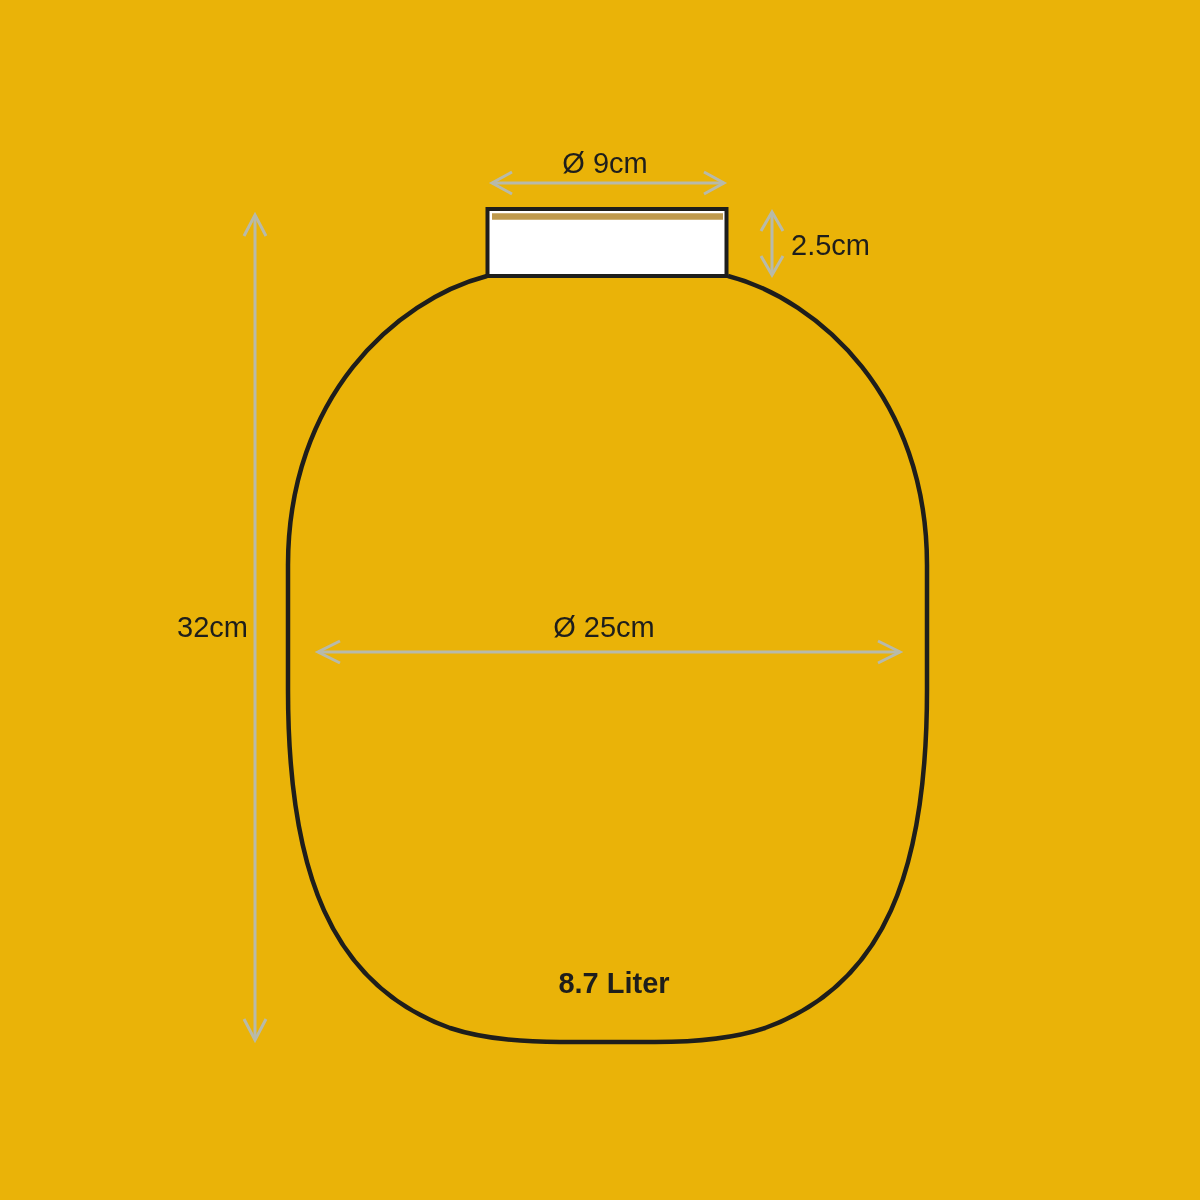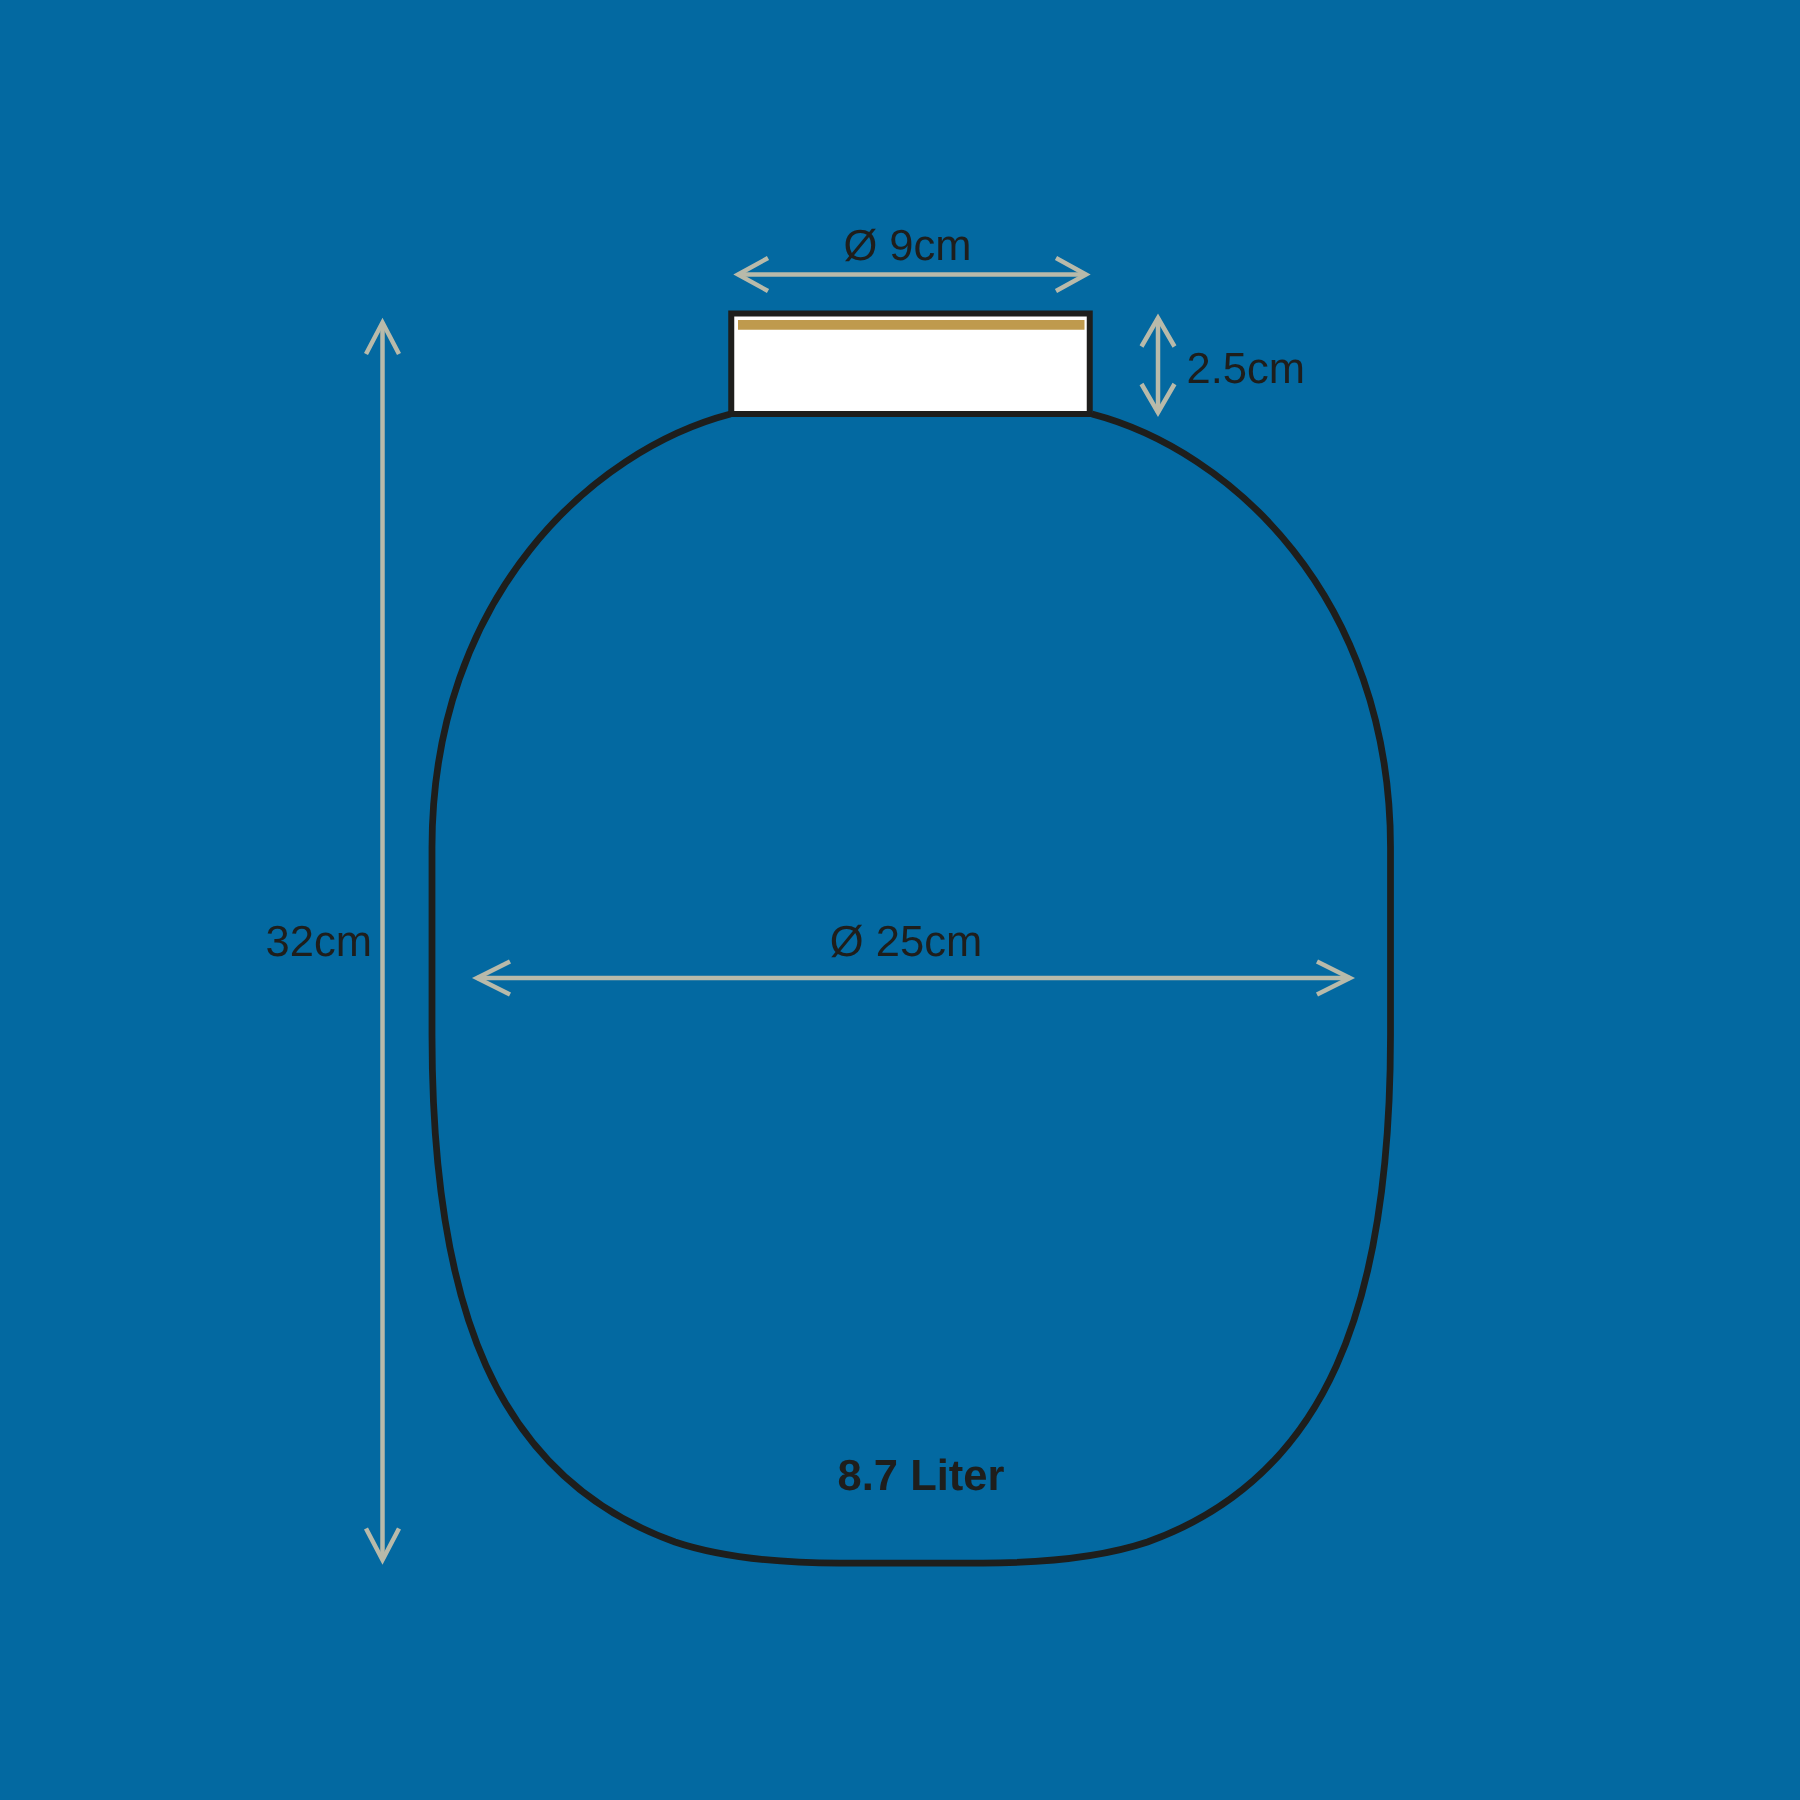--- a/index.html
+++ b/index.html
@@ -4,21 +4,21 @@
 <style>
   html, body {
     margin: 0;
     padding: 0;
     background: #ffffff;
   }
   .stage {
     position: relative;
     width: 1200px;
     height: 1200px;
-    background: #0369a1;
+    background: #eab308;
     overflow: hidden;
   }
   svg {
     display: block;
   }
   text {
     font-family: "Liberation Sans", sans-serif;
     fill: #1e1e1c;
   }
   .dim-label {

